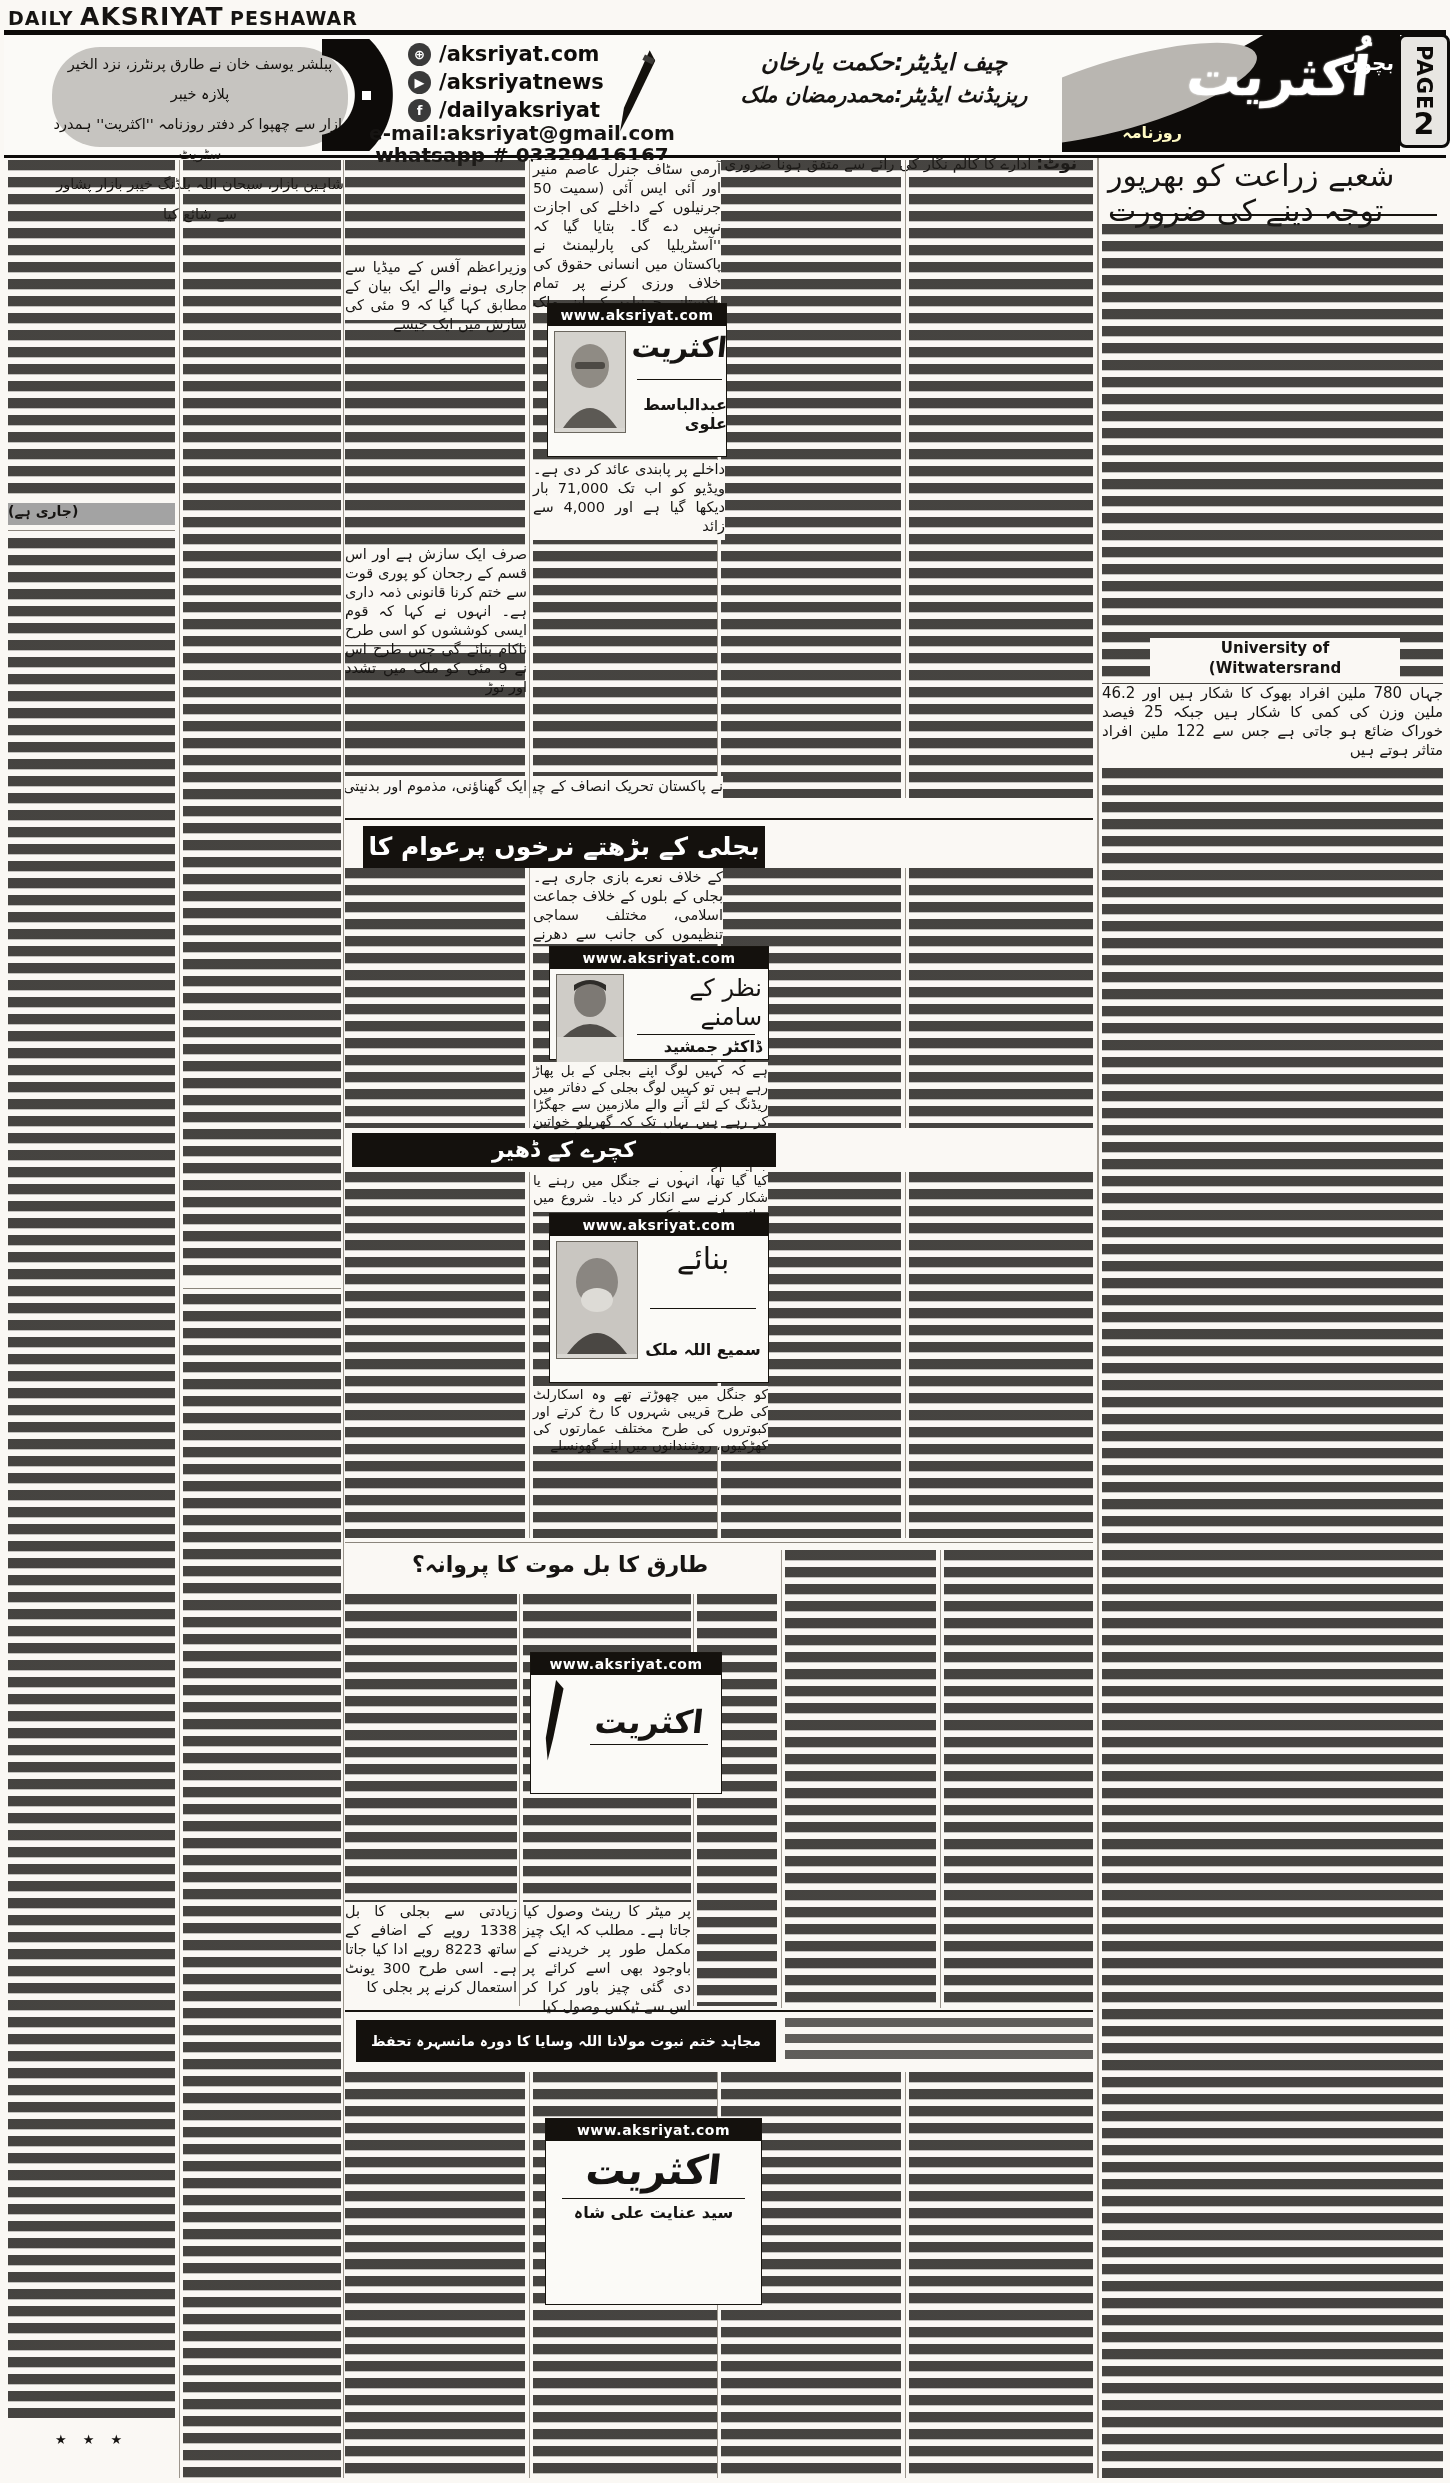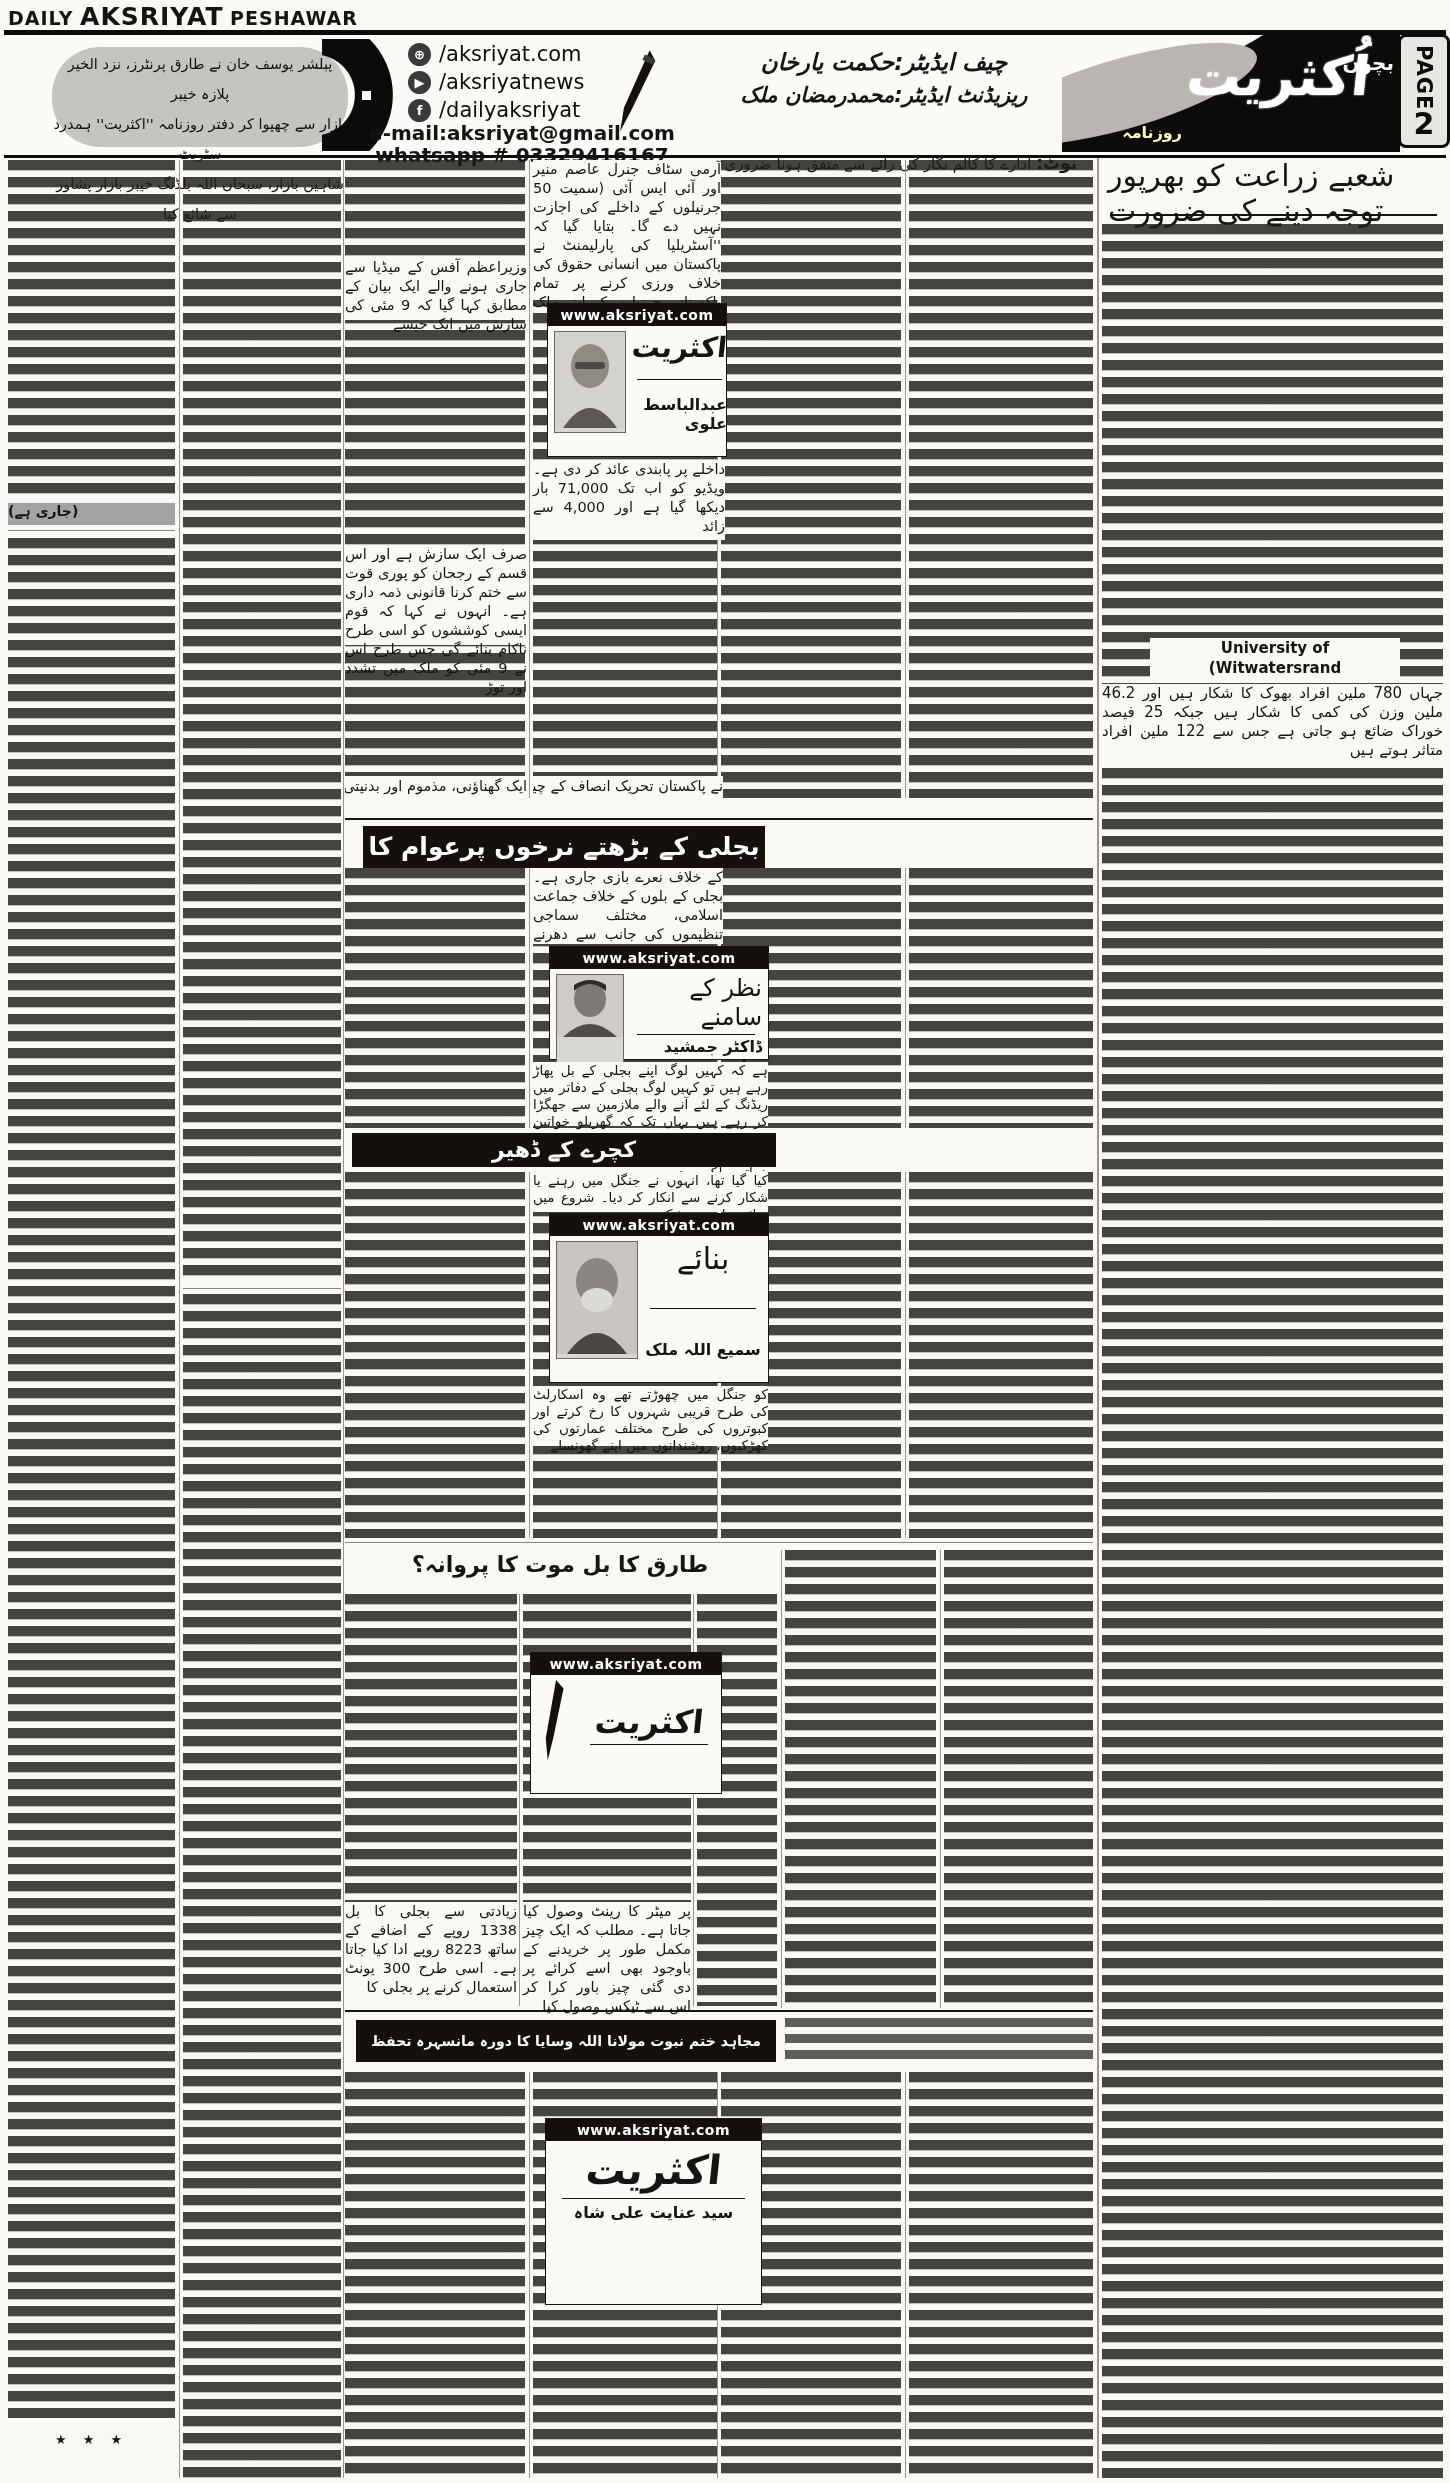--- a/index.html
+++ b/index.html
@@ -19,21 +19,21 @@
   .topstrip .t1{font-size:19px;} .topstrip .t2{font-size:25px;font-weight:800;} .topstrip .t3{font-size:19px;}
   
   .masthead{left:4px;top:30px;width:1442px;height:120px;border-top:5px solid #0d0b09;border-bottom:3px solid #0d0b09;background:#fbfaf7;}
   .pubbox{left:48px;top:12px;width:296px;height:98px;background:#c6c4c0;border-radius:48px;
           direction:rtl;text-align:center;font-size:14.5px;line-height:30px;padding-top:2px;color:#14110d;}
   .disc{left:318px;top:4px;width:96px;height:112px;background:radial-gradient(circle at -8% 50%, transparent 40px,#0d0b09 41px 78px,transparent 79px);}
   .disc .dot{position:absolute;left:40px;top:52px;width:9px;height:9px;background:#fff;}
   .socrow{left:404px;width:250px;height:26px;display:flex;align-items:center;gap:8px;}
   .soc-ic{width:23px;height:23px;border-radius:50%;background:#3a3a3a;color:#fff;font-size:13px;font-weight:bold;
           display:flex;align-items:center;justify-content:center;flex:0 0 auto;}
-  .soc-tx{font-size:21px;font-weight:normal;color:#0f0d0b;text-align:center;}
+  .soc-tx{font-size:21px;font-weight:bold;color:#0f0d0b;text-align:center;}
   .mailline{left:318px;width:400px;text-align:center;font-weight:bold;font-size:20px;}
   .pen{transform:rotate(14deg);}
   .editors{left:690px;top:10px;width:380px;direction:rtl;text-align:center;font-style:italic;}
   .editors .e1{font-size:23px;font-weight:bold;line-height:34px;}
   .editors .e2{font-size:21px;font-weight:bold;line-height:32px;}
   .noteline{left:660px;top:118px;width:440px;direction:rtl;text-align:center;font-size:15px;}
   .noteline b{font-size:17px;}
   .logopanel{left:1058px;top:0px;width:338px;height:117px;background:#0d0b09;overflow:hidden;}
   .logopanel .swoosh1{position:absolute;left:-60px;top:-46px;width:300px;height:90px;background:#fbfaf7;border-radius:50%;transform:rotate(-16deg);}
   .logopanel .swoosh2{position:absolute;left:-80px;top:24px;width:280px;height:70px;background:#b9b6b1;border-radius:50%;transform:rotate(-16deg);}

